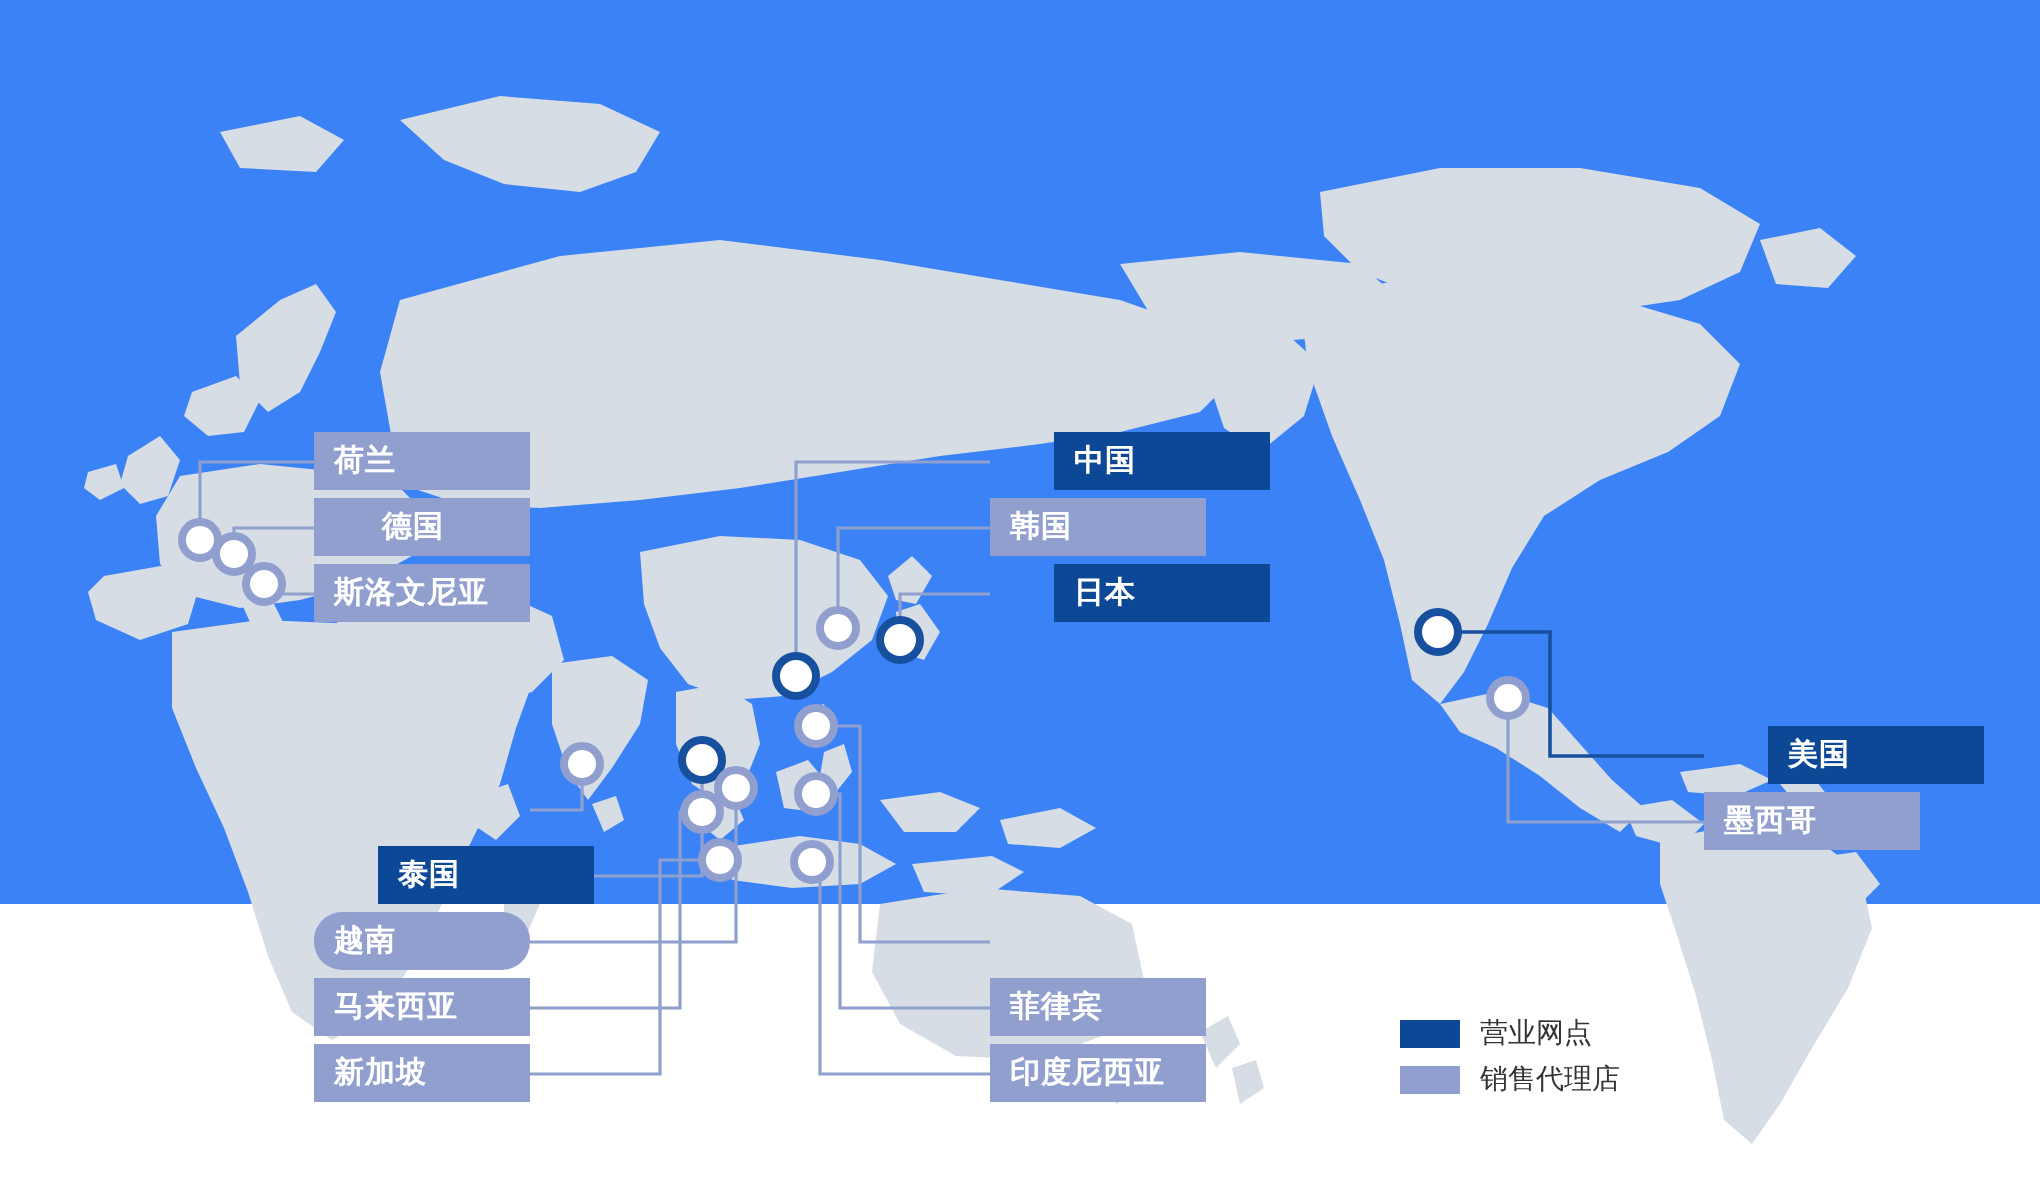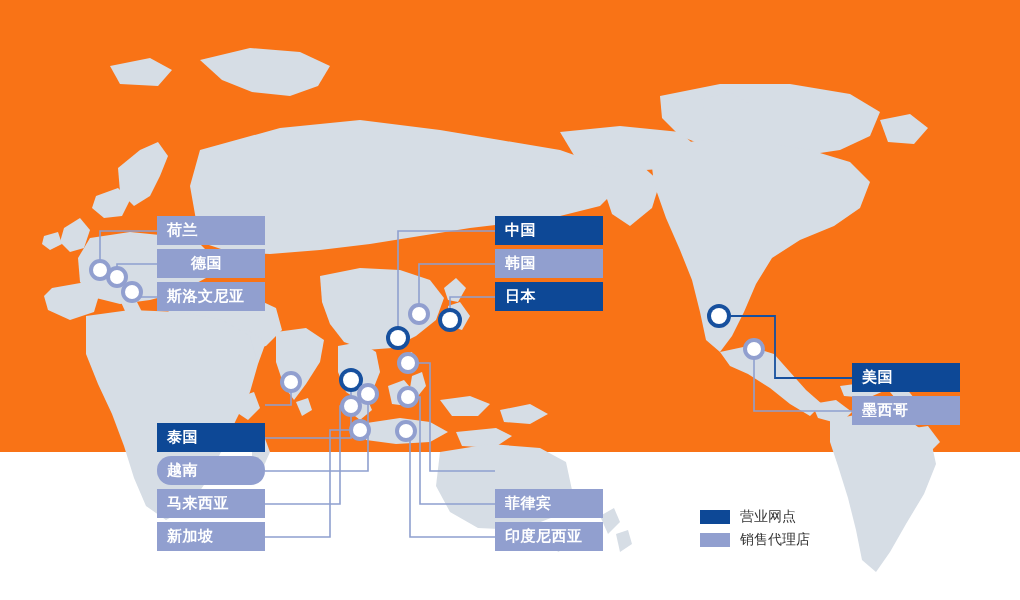--- a/index.html
+++ b/index.html
@@ -1,23 +1,23 @@
 <!DOCTYPE html>
 <html><head>
 <meta charset="utf-8">
 <style>
   html,body{margin:0;padding:0;background:#ffffff;}
   body{width:1020px;height:600px;overflow:hidden;
        font-family:"DejaVu Sans","Liberation Sans",sans-serif;}
-  #stage{position:relative;width:1020px;height:452px;background:#f97316;}
+  #stage{position:relative;width:1020px;height:452px;background:#3b82f6;}
   #worldmap{position:absolute;left:0;top:0;width:1020px;height:600px;}
   .label{position:absolute;display:flex;align-items:center;
          box-sizing:border-box;padding-left:10px;color:#ffffff;
          font-size:15px;font-weight:bold;letter-spacing:.5px;white-space:nowrap;}
-  .label.office{background:#0d4896;}
+  .label.office{background:#0d4896;margin-left:32px;}
   .label.agent{background:#919fcf;}
   .marker{position:absolute;border-radius:50%;box-sizing:border-box;}
   .marker.office{background:#17509e;border:4px solid #17509e;}
   .marker.agent{background:#919fcf;border:4px solid #919fcf;}
   .marker .hole{width:100%;height:100%;border-radius:50%;background:#ffffff;}
   .connector{position:absolute;background:transparent;}
   .legend{position:absolute;}
   .legend-row{display:flex;align-items:center;margin-bottom:5px;text-align:right;}
   .legend-swatch{width:30px;height:14px;margin-right:10px;}
   .legend-swatch.office{background:#0d4896;}

